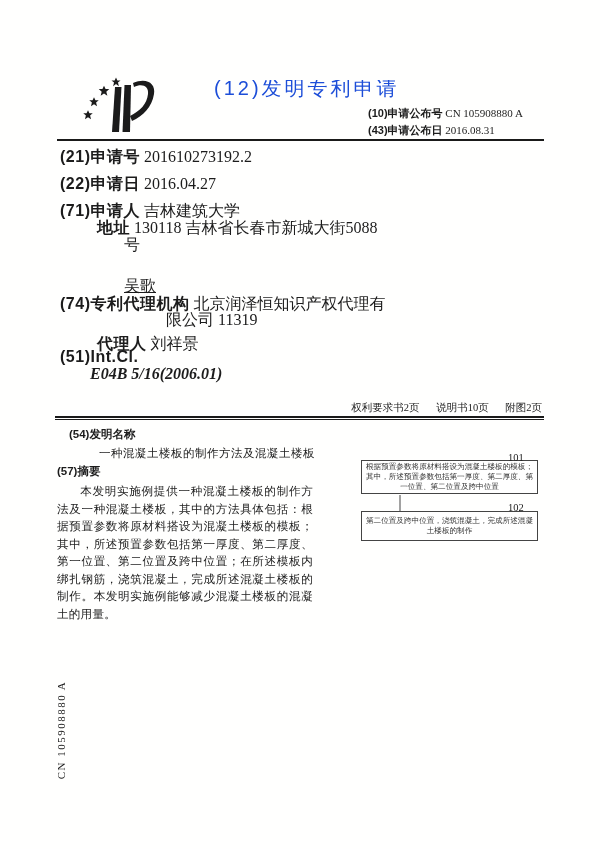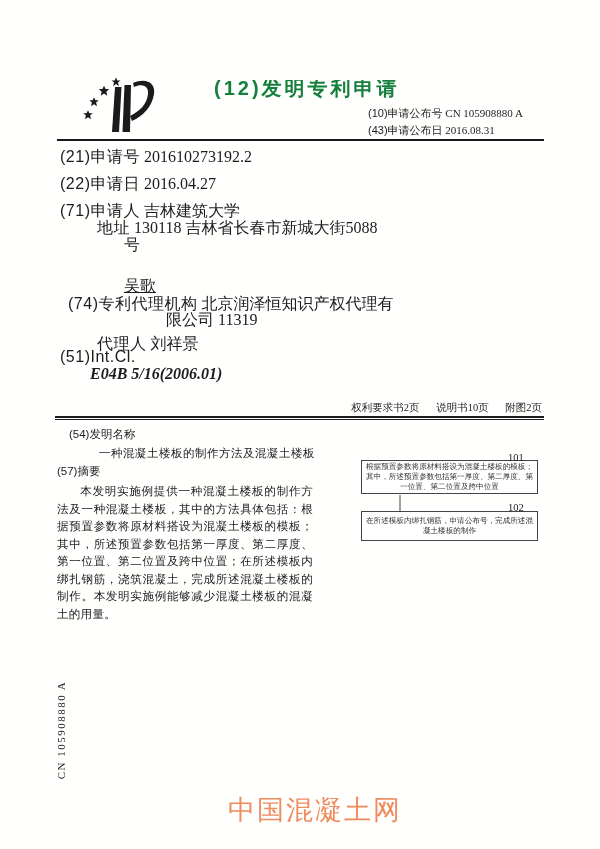--- a/index.html
+++ b/index.html
@@ -4,28 +4,28 @@
 <style>
   * { margin:0; padding:0; box-sizing:border-box; }
   html,body { background:#ffffff; }
   .page {
     position:relative; width:600px; height:849px; margin:0 auto;
     background:#fffffe; overflow:hidden;
     font-family:"Liberation Serif","DejaVu Serif",serif;
     color:#1c1c1c;
   }
   .abs { position:absolute; }
-  .lbl { font-weight:normal; font-family:"Liberation Sans","DejaVu Sans",sans-serif; }
+  .lbl { font-weight:bold; font-family:"Liberation Sans","DejaVu Sans",sans-serif; }
   .val { font-family:"Liberation Serif","DejaVu Serif",serif; font-weight:normal; }
 
   
   .doc-title-clip { left:214px; top:80px; width:230px; height:22px; overflow:hidden; }
   .doc-title-clip span {
-    display:block; margin-top:-5px; font-size:20px; font-weight:bold;
-    letter-spacing:3px; font-family:"Liberation Sans","DejaVu Sans",sans-serif; color:#15803d;
+    display:block; margin-top:-5px; font-size:20px; font-weight:normal;
+    letter-spacing:3px; font-family:"Liberation Sans","DejaVu Sans",sans-serif; color:#1d4ed8;
   }
   .pub-block { left:368px; top:105px; font-size:11px; line-height:17px; white-space:nowrap; }
   .pub-block .lbl { font-size:11px; }
   .rule-top { left:57px; top:139px; width:487px; height:2px; background:#1a1a1a; }
 
   
   .bib { font-size:16px; line-height:15px; white-space:nowrap; }
   .bib .lbl { letter-spacing:0.5px; }
   .italic { font-style:italic; }
 
@@ -129,21 +129,21 @@
   <div class="abs bib" style="left:97px; top:220px;">
     <span class="lbl">地址</span>
     <span class="val">130118 吉林省长春市新城大街5088</span>
   </div>
   <div class="abs bib" style="left:124px; top:237px;">
     <span class="val">号</span>
   </div>
   <div class="abs bib" style="left:124px; top:278px;text-decoration:underline;">
     <span class="val">吴歌</span>
   </div>
-  <div class="abs bib" style="left:60px; top:296px;margin-left:8px;">
+  <div class="abs bib" style="left:60px; top:296px;">
     <span class="lbl">(74)专利代理机构</span>
     <span class="val">北京润泽恒知识产权代理有</span>
   </div>
   <div class="abs bib" style="left:166px; top:312px;">
     <span class="val">限公司 11319</span>
   </div>
   <div class="abs bib" style="left:97px; top:336px;">
     <span class="lbl">代理人</span>
     <span class="val">刘祥景</span>
   </div>
@@ -166,20 +166,19 @@
   <div class="abs sec-label lbl" style="left:57px; top:464px;">(57)摘要</div>
   <div class="abs abstract">本发明实施例提供一种混凝土楼板的制作方法及一种混凝土楼板，其中的方法具体包括：根据预置参数将原材料搭设为混凝土楼板的模板；其中，所述预置参数包括第一厚度、第二厚度、第一位置、第二位置及跨中位置；在所述模板内绑扎钢筋，浇筑混凝土，完成所述混凝土楼板的制作。本发明实施例能够减少混凝土楼板的混凝土的用量。</div>
 
   <svg class="abs flow-svg">
     <line x1="100" y1="45" x2="100" y2="61" stroke="#444" stroke-width="1"></line>
     <path d="M 208,19 C 202,25 194,22 190,14" fill="none" stroke="#444" stroke-width="1"></path>
     <path d="M 208,69 C 202,75 194,72 190,64" fill="none" stroke="#444" stroke-width="1"></path>
   </svg>
   <div class="abs flow-box flow-box1">根据预置参数将原材料搭设为混凝土楼板的模板；其中，所述预置参数包括第一厚度、第二厚度、第一位置、第二位置及跨中位置</div>
   <div class="abs flow-num flow-num1">101</div>
-  <div class="abs flow-box flow-box2">在所述模板内绑扎钢筋，申请公布号，完成所述混凝土楼板的制作</div>
+  <div class="abs flow-box flow-box2">第二位置及跨中位置，浇筑混凝土，完成所述混凝土楼板的制作</div>
   <div class="abs flow-num flow-num2">102</div>
 
   <div class="abs side-code">CN 105908880 A</div>
 
-  <div class="abs watermark">中国混凝土网</div>
 
 </div>
 
 </body></html>

